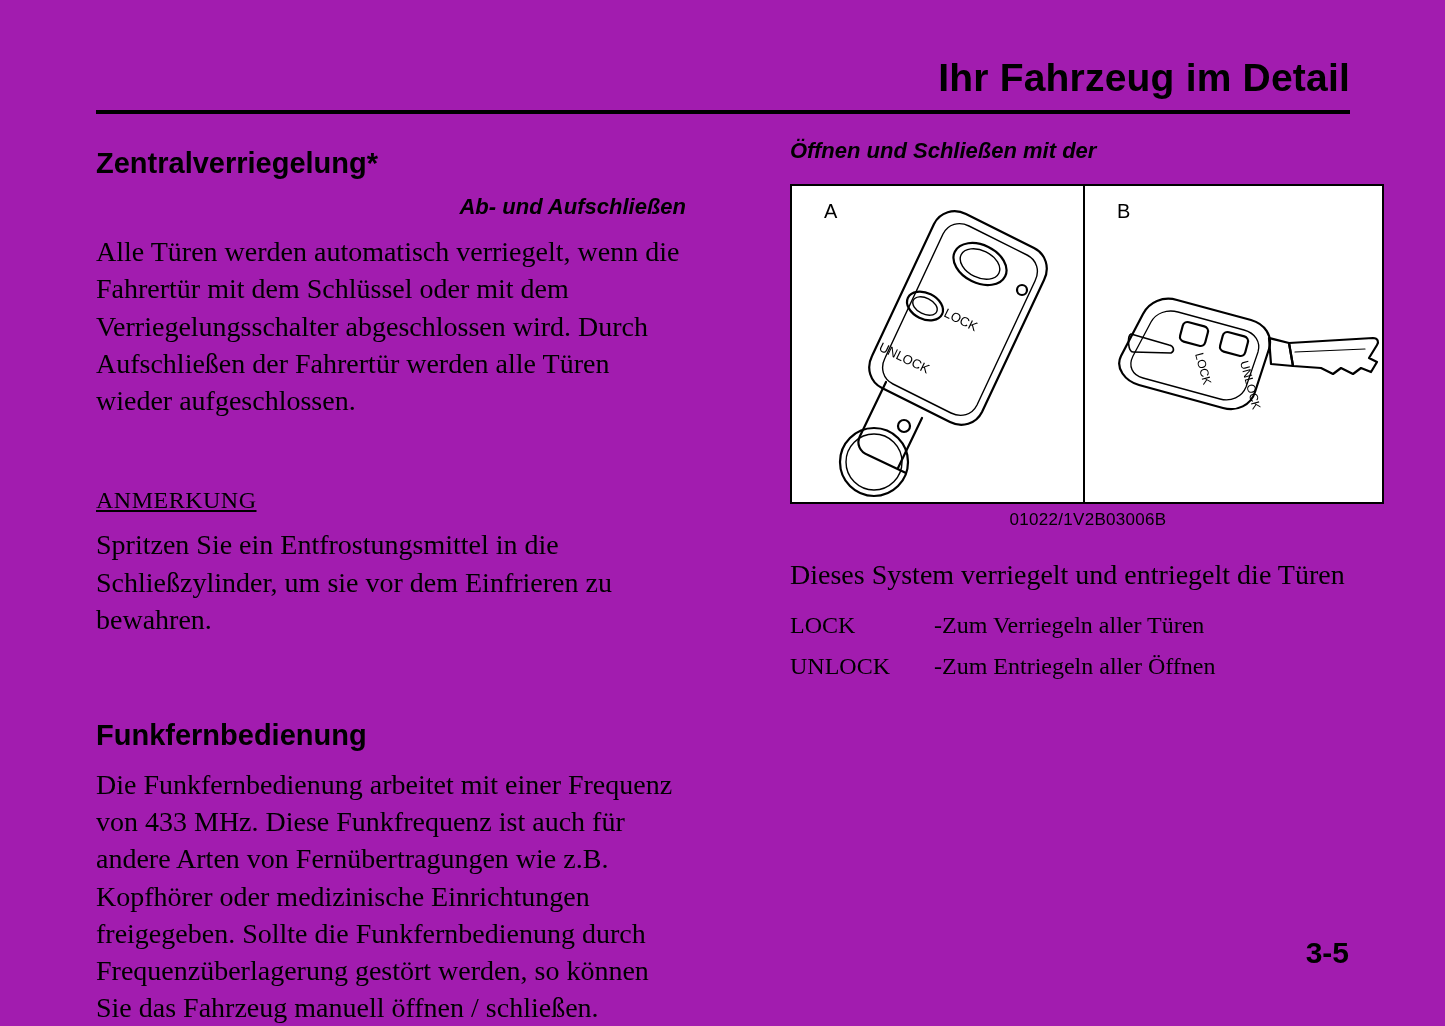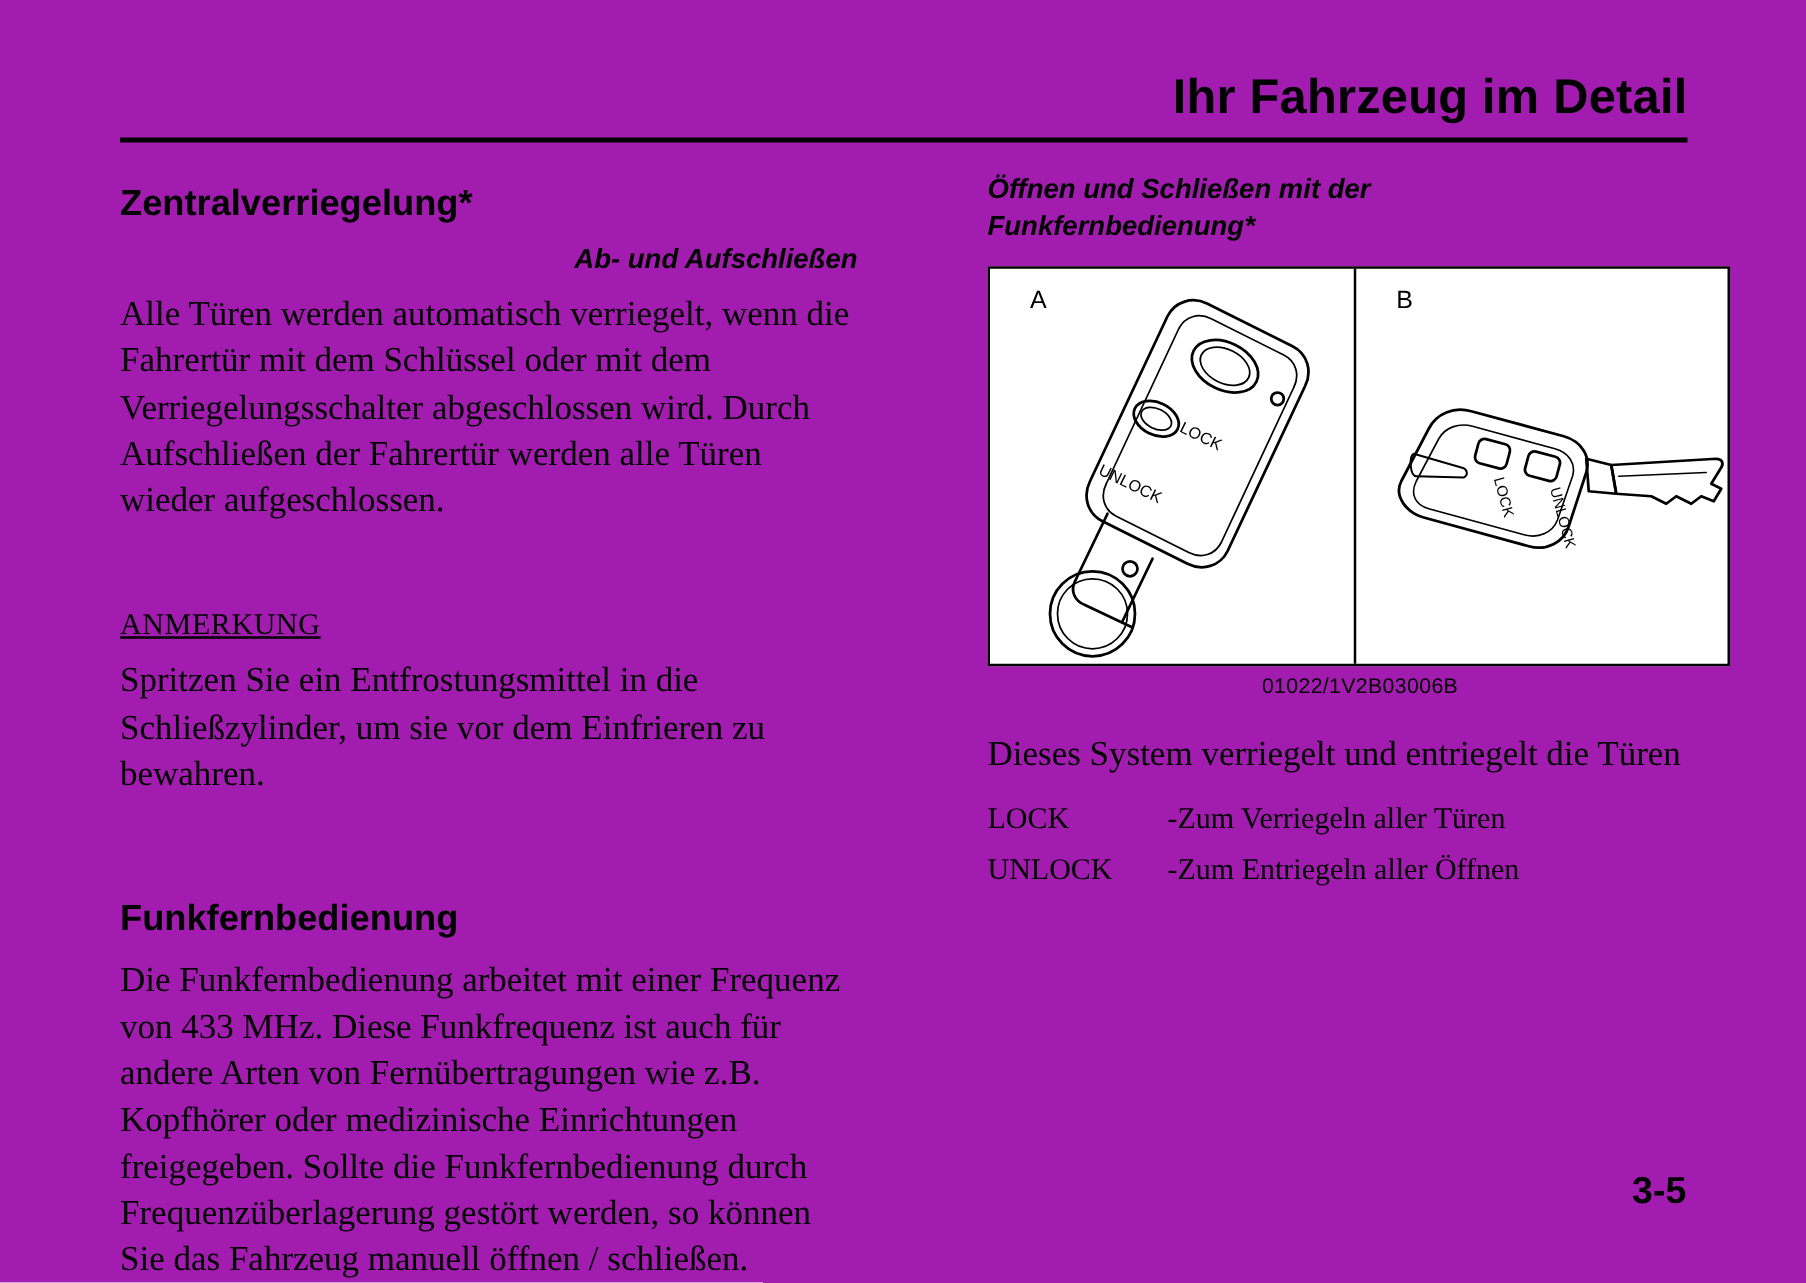--- a/index.html
+++ b/index.html
@@ -171,21 +171,20 @@
     <p class="body">Spritzen Sie ein Entfrostungsmittel in die Schließzylinder, um sie vor dem Einfrieren zu bewahren.</p>
 
     <div class="spacer-xl"></div>
 
     <h1 class="section-title">Funkfernbedienung</h1>
     <p class="body">Die Funkfernbedienung arbeitet mit einer Frequenz von 433 MHz. Diese Funkfrequenz ist auch für andere Arten von Fernübertragungen wie z.B. Kopfhörer oder medizinische Einrichtungen freigegeben. Sollte die Funkfernbedienung durch Frequenzüberlagerung gestört werden, so können Sie das Fahrzeug manuell öffnen / schließen.</p>
   </div>
 
   <div class="col-right">
     <h2 class="sub-title-right">Öffnen und Schließen mit der</h2>
-    <h2 class="sub-title-right">Funkfernbedienung*</h2>
 
     <div class="figure-box">
       <div class="figure-divider"></div>
       <div class="fig-label fig-label-a">A</div>
       <div class="fig-label fig-label-b">B</div>
 
       <svg width="290" height="316" viewBox="0 0 290 316" style="position:absolute; left:2px; top:0;">
         <g fill="none" stroke="#000" stroke-width="2.2" stroke-linejoin="round" stroke-linecap="round">
 
           <path d="M 78 170 L 140 38 C 146 26 160 22 172 28 L 240 62 C 252 68 256 82 250 94 L 188 226 C 182 238 168 242 156 236 L 88 202 C 76 196 72 182 78 170 Z"></path>

